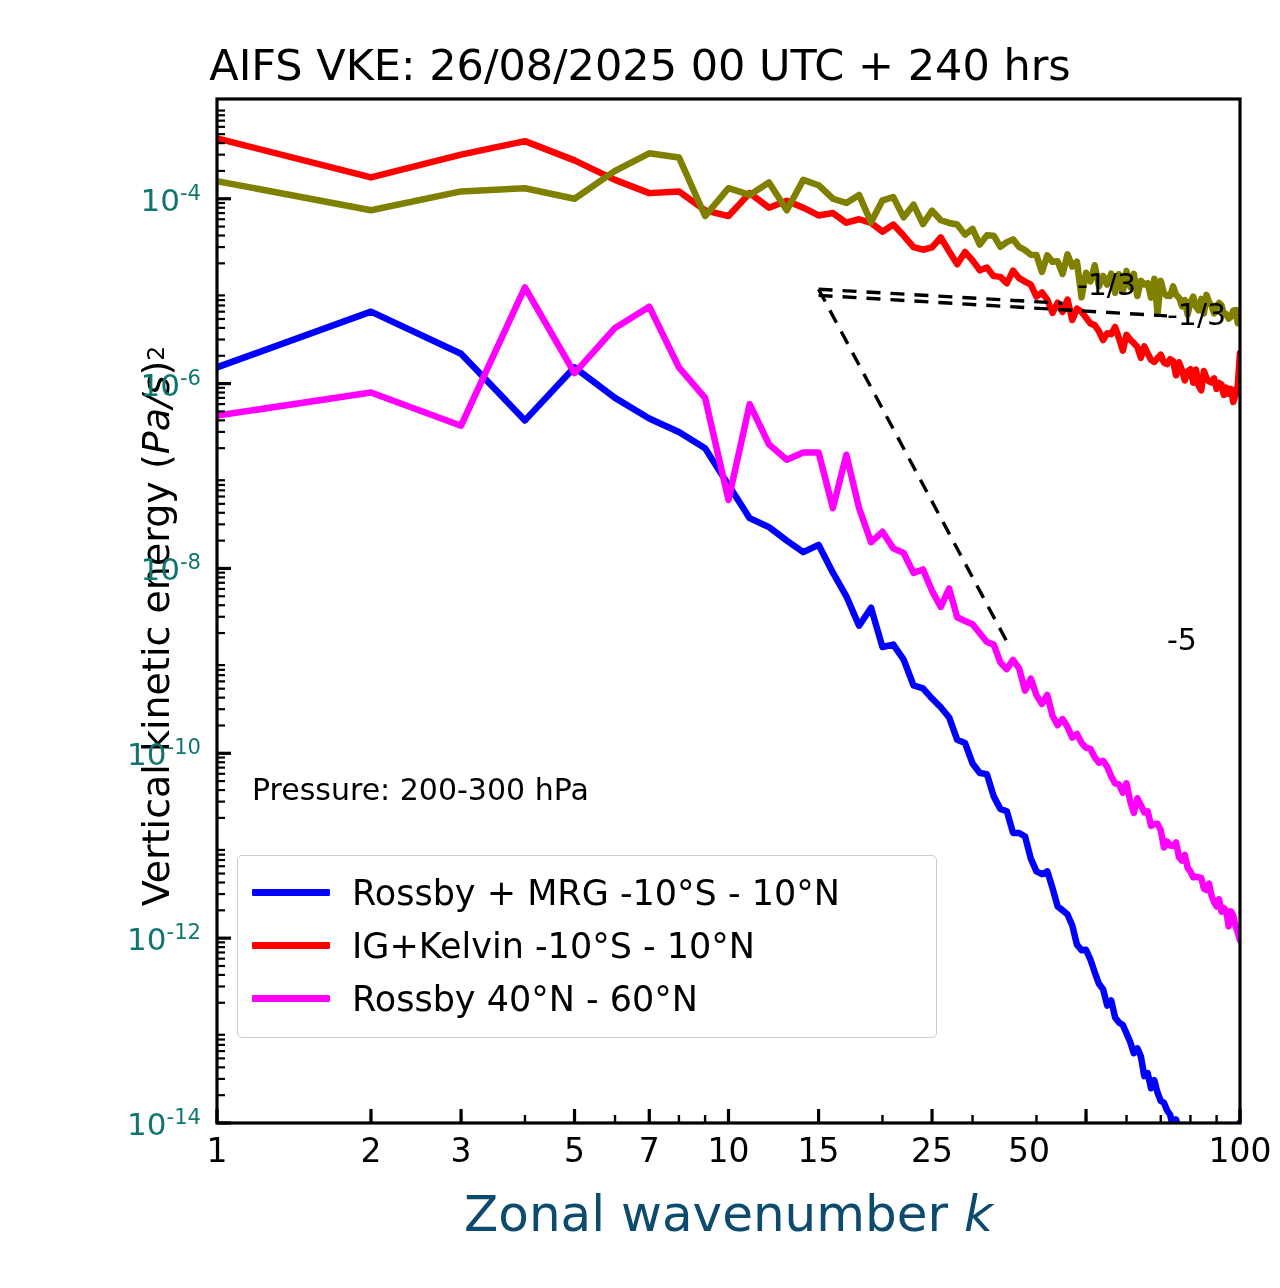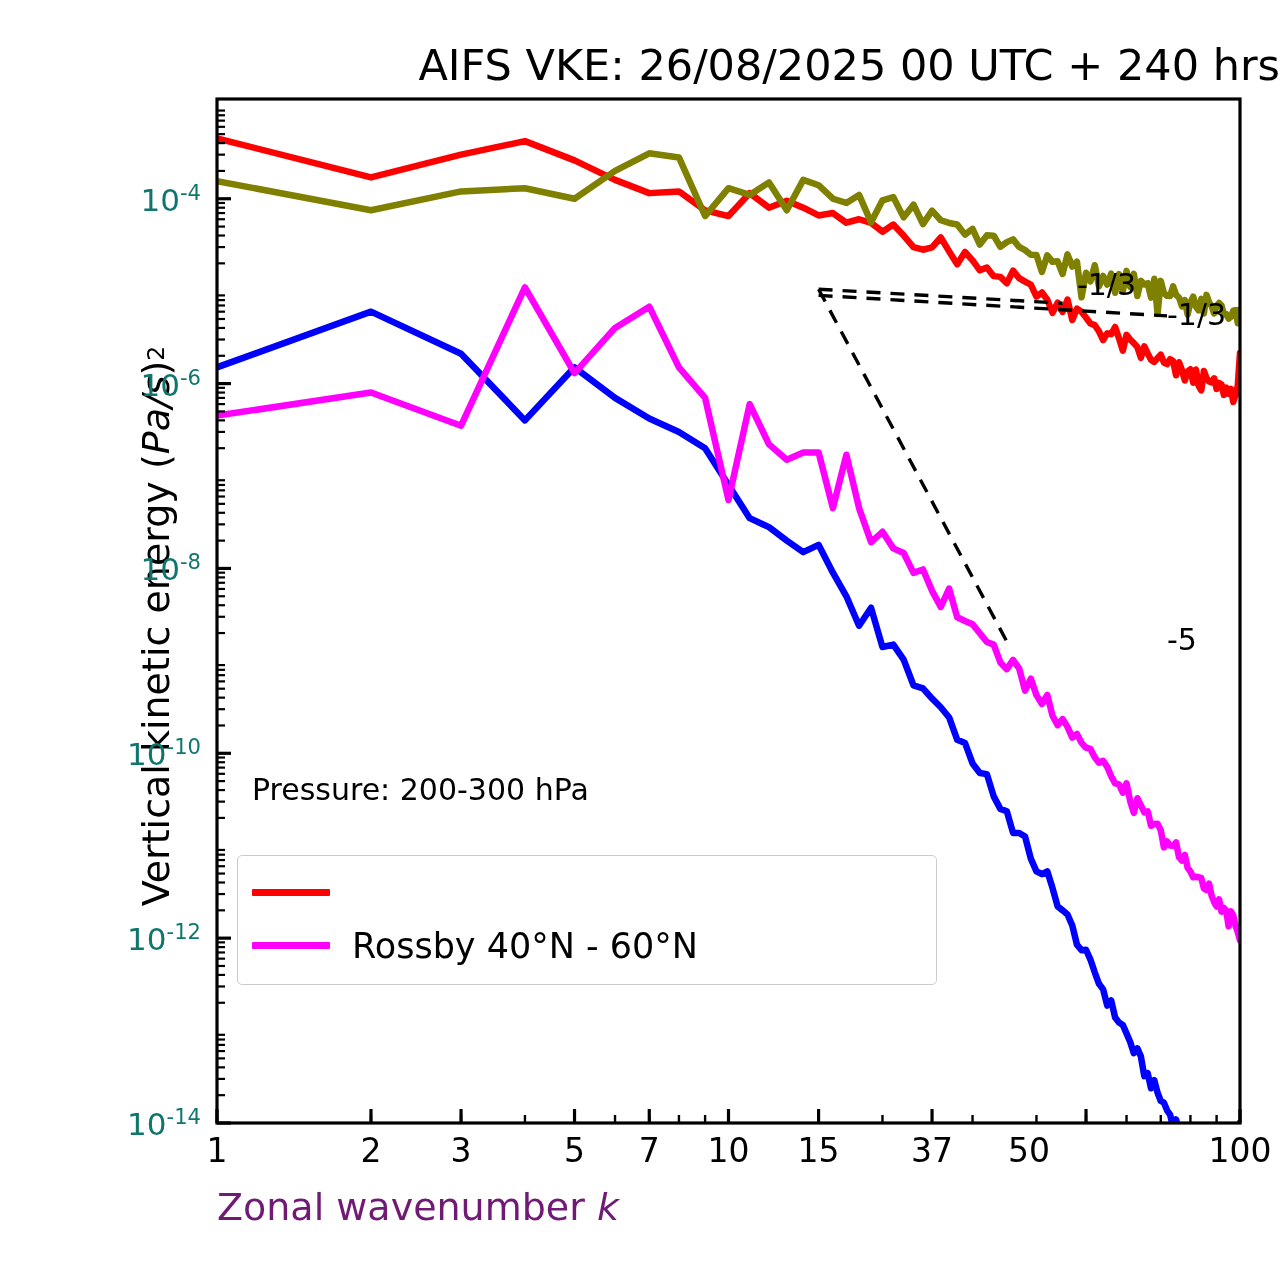--- a/index.html
+++ b/index.html
@@ -1,32 +1,32 @@
 <!DOCTYPE html>
 <html><head>
 <meta charset="utf-8">
 <style>
   html,body{margin:0;padding:0;background:#ffffff;}
   body{width:1280px;height:1288px;font-family:"DejaVu Sans",sans-serif;overflow:hidden;}
   #figure{position:relative;width:1280px;height:1288px;background:#ffffff;}
   #chart-title{
-    position:absolute;left:0;top:40px;width:1280px;text-align:right;
+    position:absolute;left:0;top:40px;width:1280px;text-align:center;
     font-size:43px;color:#000;letter-spacing:0px;
   }
   #ylabel-wrap{
     position:absolute;left:-294px;top:596px;width:900px;height:60px;
     transform:rotate(-90deg);transform-origin:center center;
     display:flex;align-items:center;justify-content:center;
     font-size:38px;color:#000;pointer-events:none;
   }
   #ylabel-wrap .it{font-style:italic;}
   #ylabel-wrap sup{font-size:0.62em;vertical-align:super;}
   #xlabel{
-    position:absolute;left:217px;top:1185px;width:1023px;text-align:left;
-    font-size:38px;color:#701a75;
+    position:absolute;left:217px;top:1185px;width:1023px;text-align:center;
+    font-size:50px;color:#0c4a6e;
   }
   #xlabel .it{font-style:italic;}
   .tick-label-y{
     position:absolute;text-align:left;font-size:31px;color:#0f766e;
     white-space:nowrap;transform:translateY(-50%);
   }
   .tick-label-y sup{font-size:0.68em;vertical-align:super;}
   .tick-label-x{
     position:absolute;text-align:center;font-size:33px;color:#000;
     white-space:nowrap;transform:translateX(-50%);top:1131px;
@@ -215,36 +215,41 @@
       <div class="tick-label-y" style="top: 1123px; right: 1079px;">10<sup>-14</sup></div>
     </div>
   <div id="tick-labels-x">
       <div class="tick-label-x" style="left: 217px;">1</div>
       <div class="tick-label-x" style="left: 370.977px;">2</div>
       <div class="tick-label-x" style="left: 461.048px;">3</div>
       <div class="tick-label-x" style="left: 574.523px;">5</div>
       <div class="tick-label-x" style="left: 649.268px;">7</div>
       <div class="tick-label-x" style="left: 728.5px;">10</div>
       <div class="tick-label-x" style="left: 818.571px;">15</div>
-      <div class="tick-label-x" style="left: 932.046px;">37</div>
+      <div class="tick-label-x" style="left: 932.046px;">25</div>
       <div class="tick-label-x" style="left: 1029px;">50</div>
       <div class="tick-label-x" style="left: 1240px;">100</div>
     </div>
   <div id="slope-labels">
       <div class="slope-label" style="left: 1076.95px; top: 267.344px;">-1/3</div>
       <div class="slope-label" style="left: 1167.03px; top: 297.418px;">-1/3</div>
       <div class="slope-label" style="left: 1167.03px; top: 622.006px;">-5</div>
     </div>
 
   <div id="pressure-note">Pressure: 200-300 hPa</div>
 
   <div id="legend-box">
     <div id="legend-rows">
         <div class="legend-row">
+          <div class="legend-swatch" style="background: rgb(0, 0, 255);"></div>
+          <div class="legend-text">Rossby + MRG -10°S - 10°N</div>
+        </div>
+        <div class="legend-row">
           <div class="legend-swatch" style="background: rgb(255, 0, 0);"></div>
+          <div class="legend-text">IG+Kelvin -10°S - 10°N</div>
         </div>
         <div class="legend-row">
           <div class="legend-swatch" style="background: rgb(255, 0, 255);"></div>
           <div class="legend-text">Rossby 40°N - 60°N</div>
         </div>
       </div>
   </div>
 
 </div>
 

